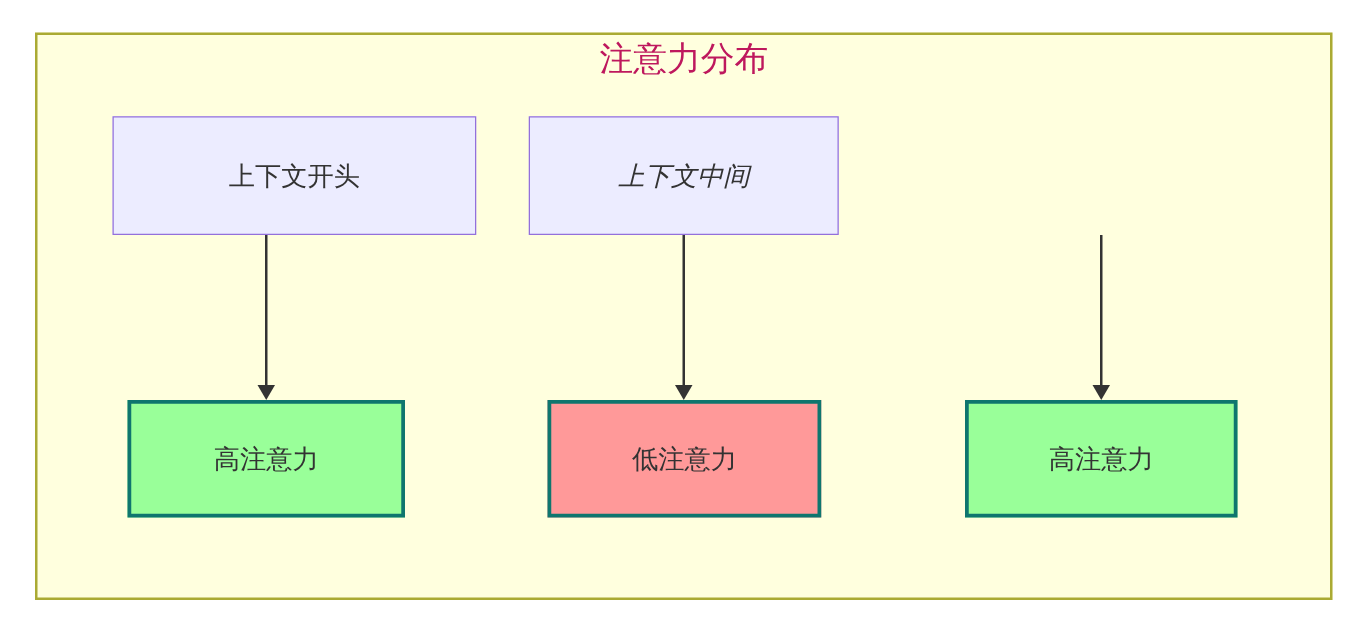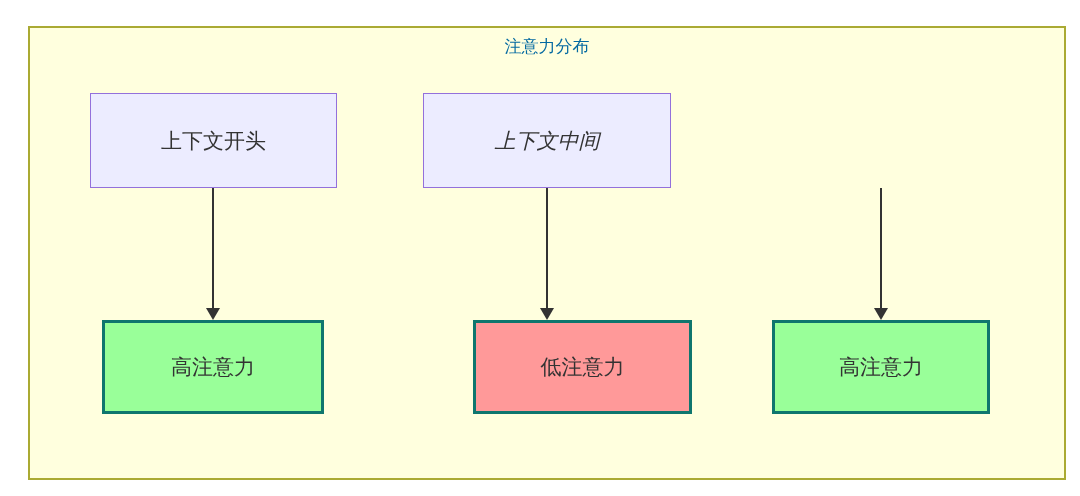--- a/index.html
+++ b/index.html
@@ -24,50 +24,50 @@
     height: 450px;
     background: #FFFFDE;
     border: 2px solid #AAAA33;
   }
   .title {
     position: absolute;
     left: 0;
     top: 5px;
     width: 100%;
     text-align: center;
-    font-size: 17px;
+    font-size: 27px;
     line-height: 28px;
-    color: #0369a1;
+    color: #be185d;
   }
   .node {
     position: absolute;
     display: flex;
     align-items: center;
     justify-content: center;
     box-sizing: border-box;
     font-size: 21px;
     color: #333333;
     text-align: center;
   }
   .src {
     background: #ECECFF;
     border: 1.5px solid #9370DB;
     top: 65px;
     height: 95px;
   }
-  .src.c1 { left: 60px;  width: 247px; text-align: center; }
+  .src.c1 { left: 60px;  width: 291px; text-align: center; }
   .src.c2 { left: 393px; width: 248px; font-style: italic; }
   .src.c3 { left: 728px; width: 250px; }
   .tgt {
     top: 292px;
     height: 94px;
     border: 3px solid #0f766e;
   }
   .tgt.high { background: #99FF99; }
-  .tgt.low  { background: #FF9999; margin-left: 35px; }
+  .tgt.low  { background: #FF9999; }
   .tgt.c1 { left: 72px;  width: 222px; }
   .tgt.c2 { left: 408px; width: 219px; }
   .tgt.c3 { left: 742px; width: 218px; }
   .arrow {
     position: absolute;
     top: 160px;
     width: 14px;
     height: 132px;
   }
   .arrow.c1 { left: 176px; }

